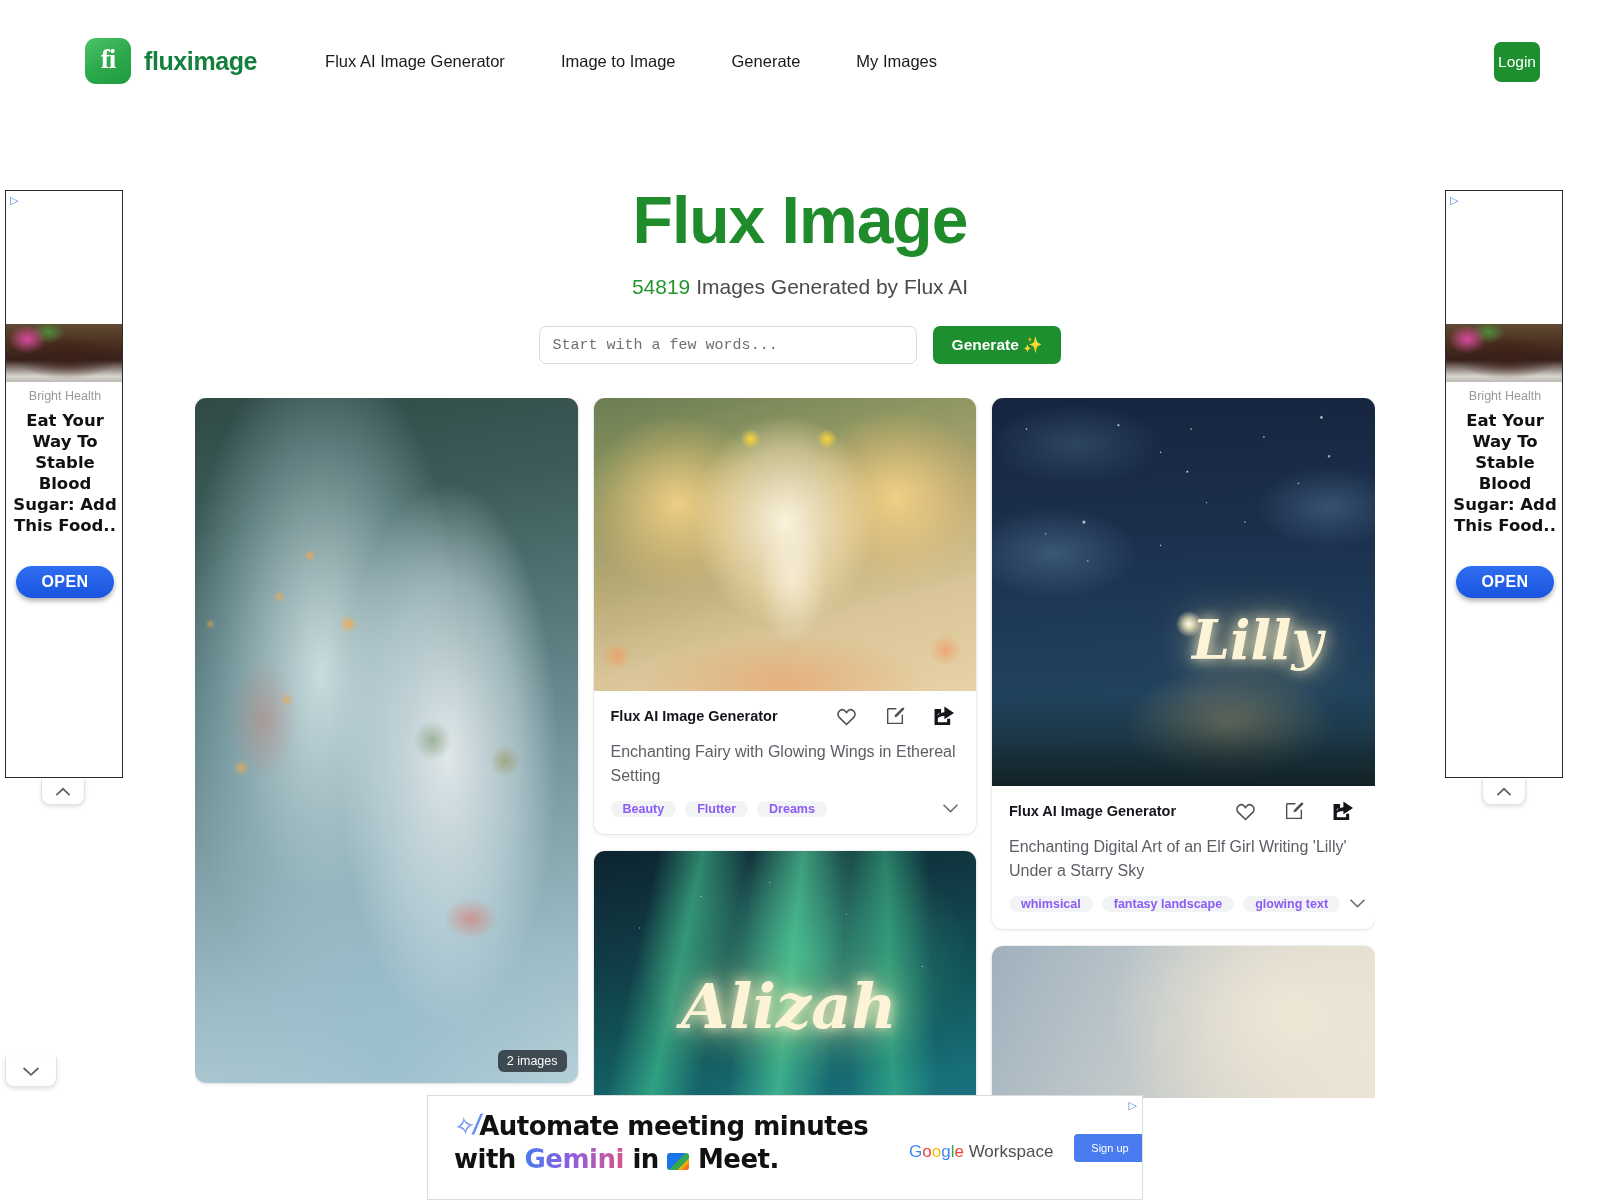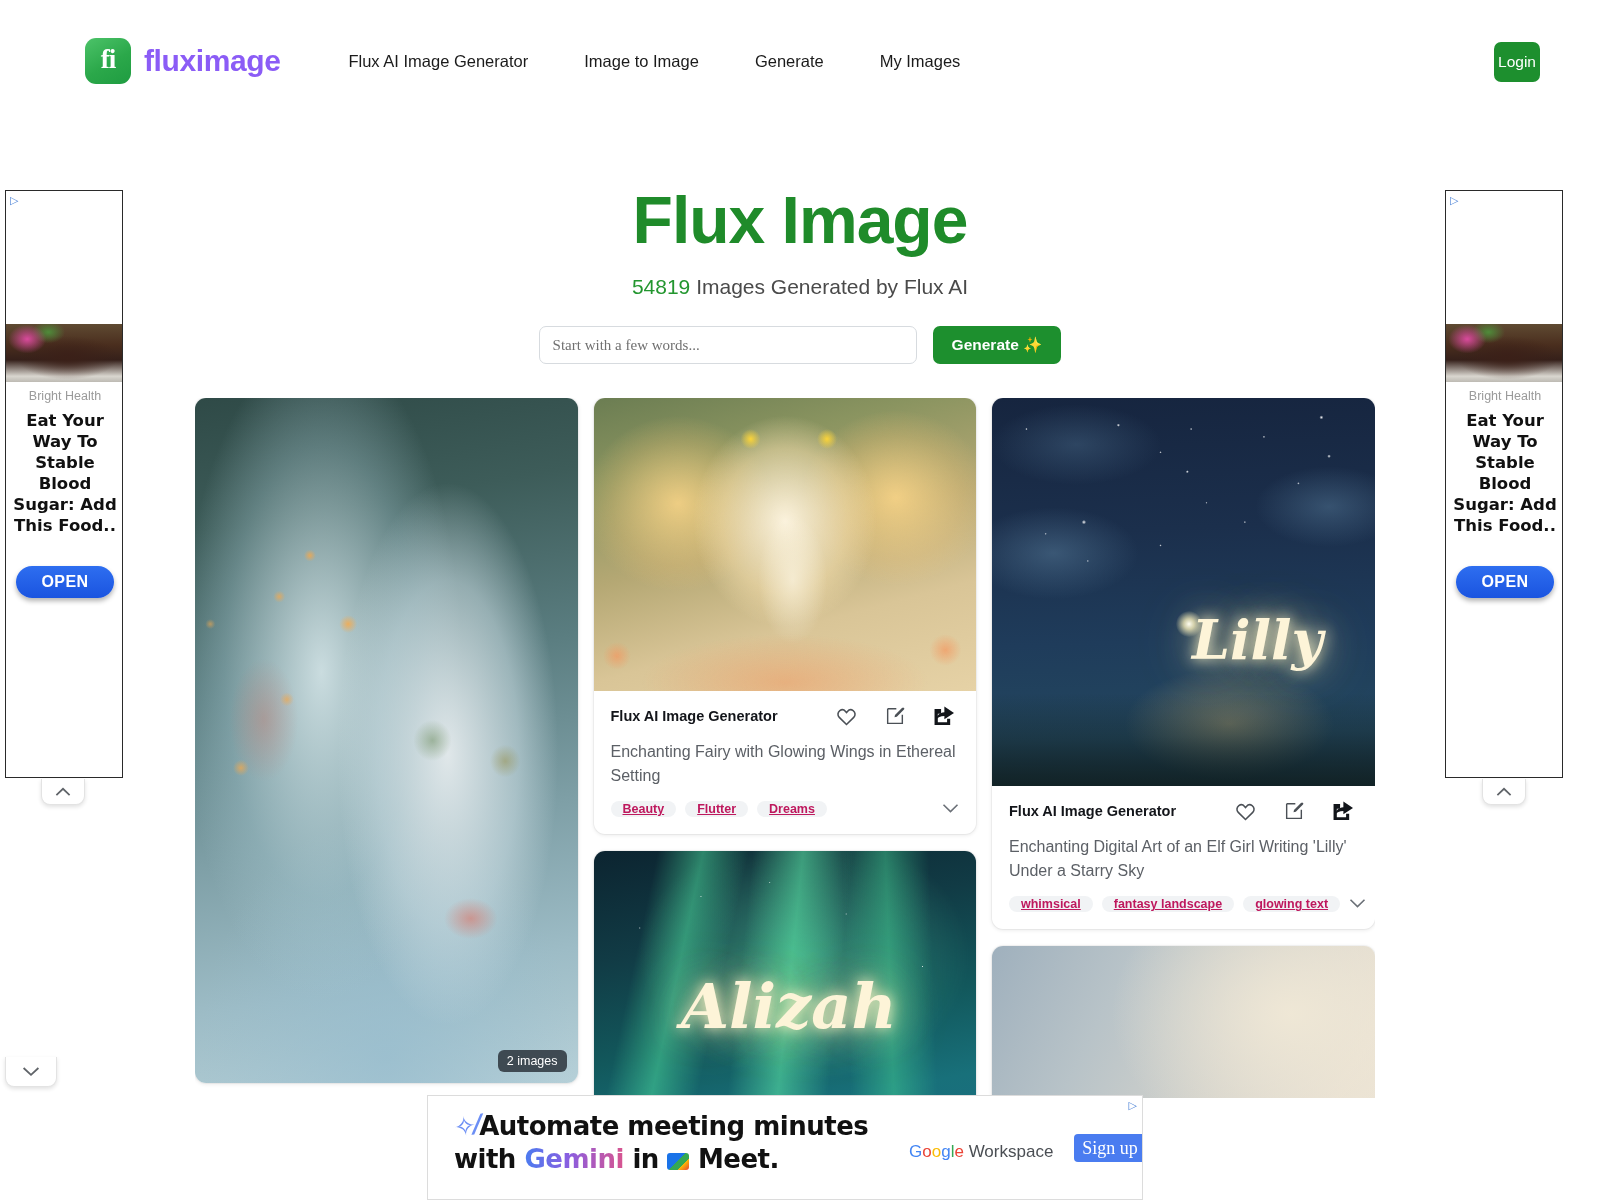--- a/index.html
+++ b/index.html
@@ -19,21 +19,21 @@
   .brand { display: flex; align-items: center; gap: 13px; margin-left: 85px; }
   .logo-tile {
     width: 46px; height: 46px; border-radius: 11px;
     background: linear-gradient(150deg,#4cc369 0%,#2ba84a 55%,#1f9c41 100%);
     display: flex; align-items: center; justify-content: center;
     color: #fff; font-size: 27px; font-weight: 700; line-height: 1;
     font-family: "Liberation Serif", serif;
     letter-spacing: -1px;
     padding-bottom: 4px;
   }
-  .brand-name { font-size: 30px; font-weight: 700; color: #8b5cf6; letter-spacing: -0.4px; }
+  .brand-name { font-size: 25px; font-weight: 700; color: #15803d; letter-spacing: -0.4px; }
 
   .nav { display: flex; align-items: center; gap: 56px; margin-left: 68px; }
   .nav a {
     font-size: 16.5px; color: #1b1b1b; text-decoration: none; white-space: nowrap;
   }
   .login-btn {
     position: absolute; right: 60px; top: 42px;
     background: #1d8f2e; color: #fff; border: none;
     border-radius: 7px; padding: 11px 4px;
     font-size: 15.5px; font-family: "Liberation Sans", sans-serif;
@@ -50,21 +50,21 @@
     margin-top: 20px; font-size: 21px; color: #4a4a4a;
   }
   .hero .sub .count { color: #23962f; }
 
   .searchrow {
     margin-top: 27px; display: flex; justify-content: center; align-items: center; gap: 16px;
   }
   .search-input {
     width: 378px; height: 38px; border: 1px solid #d7dbdf; border-radius: 7px;
     padding: 0 13px; font-size: 15px; color: #3b3b3b;
-    font-family: Liberation Serif, serif; outline: none; background: #fff;
+    font-family: Liberation Mono, monospace; outline: none; background: #fff;
   }
   .search-input::placeholder { color: #707070; }
   .gen-btn {
     height: 38px; background: #1d8f2e; color: #fff; border: none; border-radius: 7px;
     padding: 0 19px; font-size: 15.5px; font-weight: 600; cursor: pointer;
     font-family: "Liberation Sans", sans-serif;
     display: flex; align-items: center; gap: 6px;
   }
 
   
@@ -85,21 +85,21 @@
   .card-head { display: flex; align-items: center; justify-content: space-between; }
   .card-title { font-size: 14.5px; font-weight: 700; color: #13151a; }
   .acts { display: flex; align-items: center; gap: 28px; margin-right: 4px; }
   .acts svg { display: block; }
   .card-desc {
     margin-top: 14px; font-size: 16px; line-height: 1.48; color: #5c6066;
   }
   .tags { margin-top: 13px; display: flex; align-items: center; gap: 9px; }
   .tag {
     background: #f1f3f5; border-radius: 13px; padding: 1px 12px;
-    font-size: 12.5px; font-weight: 700; color: #be185d; white-space: nowrap; text-decoration: underline;
+    font-size: 12.5px; font-weight: 700; color: #8b5cf6; white-space: nowrap;
   }
   .chev { margin-left: auto; color: #6b7077; }
   .badge-count {
     position: absolute; right: 11px; bottom: 11px;
     background: rgba(32,38,46,.78); color: #fff;
     font-size: 12.5px; padding: 4px 9px; border-radius: 6px;
   }
 
   
   .art { width: 100%; height: 100%; position: absolute; inset: 0; }
@@ -282,23 +282,23 @@
   }
   .wand { display:inline-block; color:#6b8ef5; transform: rotate(-8deg); }
   .meet-ic {
     display:inline-block; width:22px; height:17px; border-radius:3px; vertical-align:-2px;
     background: linear-gradient(135deg,#1a73e8 0%,#1a73e8 48%,#34a853 48%,#34a853 70%,#fbbc04 70%,#ea4335 100%);
   }
   .ba-gw { position: absolute; left: 481px; top: 46px; font-size: 17px; color: #4b4f54; white-space: nowrap; }
   .ba-gw .g1{color:#4285f4}.ba-gw .g2{color:#ea4335}.ba-gw .g3{color:#fbbc04}.ba-gw .g4{color:#4285f4}.ba-gw .g5{color:#34a853}.ba-gw .g6{color:#ea4335}
   .ba-signup {
     position: absolute; left: 646px; top: 38px; width: 72px; height: 28px;
-    background: #4a7cf0; color: #fff; border-radius: 4px; font-size: 18px;
+    background: #4a7cf0; color: #fff; border-radius: 4px; font-size: 11px;
     display: flex; align-items: center; justify-content: center; border: none; cursor: pointer;
-    font-family: Liberation Serif, serif;
+    font-family: Liberation Sans, sans-serif;
   }
 </style>
 </head>
 <body>
 
 <div class="header">
   <div class="brand">
     <div class="logo-tile">fi</div>
     <div class="brand-name">fluximage</div>
   </div>

